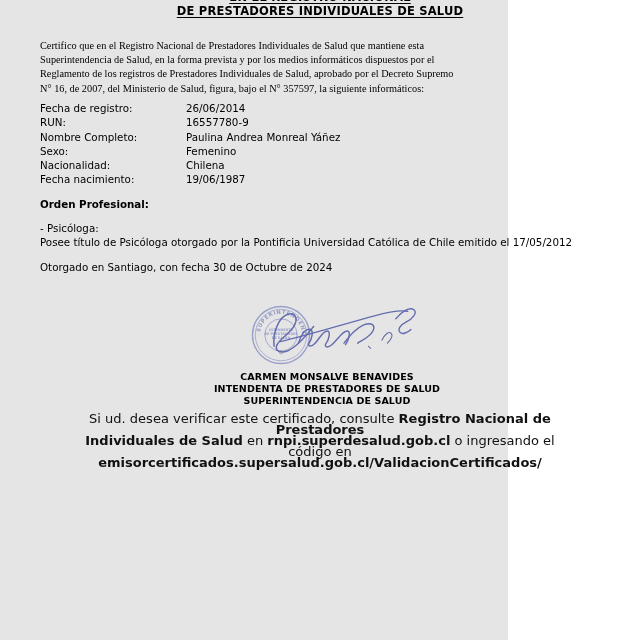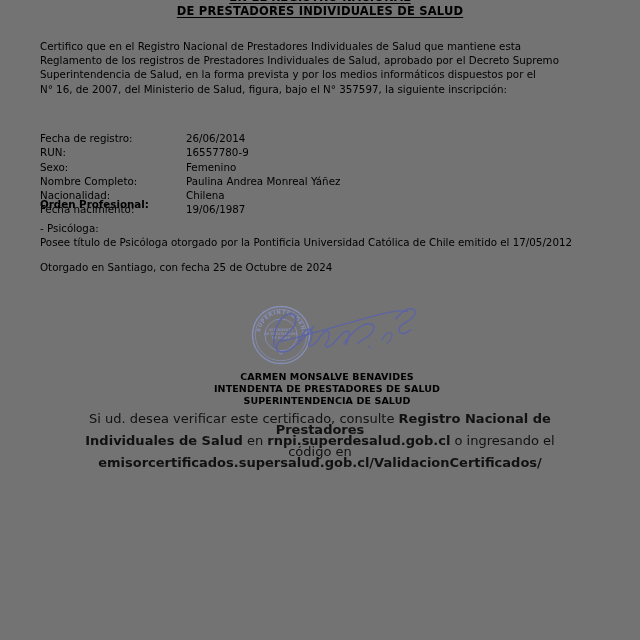--- a/index.html
+++ b/index.html
@@ -10,23 +10,23 @@
   body {
     width: 640px;
     height: 640px;
     overflow: hidden;
     font-family: "DejaVu Sans", sans-serif;
     color: #000000;
     position: relative;
   }
   .page {
     position: relative;
-    width: 640px;
+    width: 508px;
     height: 640px;
-    background: #737373;
+    background: #e5e5e5;
   }
 
   
   .doc-header {
     position: absolute;
     top: -10px;
     left: 0;
     width: 640px;
     text-align: center;
   }
@@ -43,33 +43,33 @@
   
   .intro {
     position: absolute;
     top: 39px;
     left: 40px;
     width: 560px;
     font-size: 10.3px;
     line-height: 14.2px;
     text-align: justify;
     text-justify: inter-word;
+    font-family: Liberation Serif, serif;
   }
   .intro span { display: block; }
 
   
   .fields {
     position: absolute;
     top: 101px;
     left: 40px;
     width: 430px;
     font-size: 10.3px;
     line-height: 14.3px;
     border-collapse: collapse;
-    margin-top: 30px;
   }
   .fields td { padding: 0; vertical-align: top; }
   .fields td.label { width: 146px; white-space: nowrap; }
   .fields td.value { white-space: nowrap; }
 
   
   .orden-title {
     position: absolute;
     top: 198px;
     left: 40px;
@@ -154,59 +154,59 @@
 
 <div class="page">
 
   <div class="doc-header">
     <span class="hline">EN EL REGISTRO NACIONAL</span>
     <span class="hline">DE PRESTADORES INDIVIDUALES DE SALUD</span>
   </div>
 
   <div class="intro">
     <span>Certifico que en el Registro Nacional de Prestadores Individuales de Salud que mantiene esta</span>
+    <span>Superintendencia de Salud, en la forma prevista y por los medios informáticos dispuestos por el</span>
     <span>Reglamento de los registros de Prestadores Individuales de Salud, aprobado por el Decreto Supremo</span>
-    <span>Superintendencia de Salud, en la forma prevista y por los medios informáticos dispuestos por el</span>
-    <span>N° 16, de 2007, del Ministerio de Salud, figura, bajo el N° 357597, la siguiente inscripción:</span>
+    <span>N° 16, de 2007, del Ministerio de Salud, figura, bajo el N° 357597, la siguiente informáticos:</span>
   </div>
 
   <table class="fields">
     <tbody>
       <tr>
         <td class="label">Fecha de registro:</td>
         <td class="value">26/06/2014</td>
       </tr>
       <tr>
         <td class="label">RUN:</td>
         <td class="value">16557780-9</td>
       </tr>
       <tr>
+        <td class="label">Nombre Completo:</td>
+        <td class="value">Paulina Andrea Monreal Yáñez</td>
+      </tr>
+      <tr>
         <td class="label">Sexo:</td>
         <td class="value">Femenino</td>
-      </tr>
-      <tr>
-        <td class="label">Nombre Completo:</td>
-        <td class="value">Paulina Andrea Monreal Yáñez</td>
       </tr>
       <tr>
         <td class="label">Nacionalidad:</td>
         <td class="value">Chilena</td>
       </tr>
       <tr>
         <td class="label">Fecha nacimiento:</td>
         <td class="value">19/06/1987</td>
       </tr>
     </tbody>
   </table>
 
   <div class="orden-title">Orden Profesional:</div>
   <div class="orden-item">- Psicóloga:</div>
   <div class="orden-desc">Posee título de Psicóloga otorgado por la Pontificia Universidad Católica de Chile emitido el 17/05/2012</div>
 
-  <div class="granted">Otorgado en Santiago, con fecha 25 de Octubre de 2024</div>
+  <div class="granted">Otorgado en Santiago, con fecha 30 de Octubre de 2024</div>
 
   <div class="sign-area">
 
     <svg class="stamp" viewBox="0 0 100 100">
       <g fill="none" stroke="#8b93c4" stroke-width="2.2" opacity="0.85">
         <circle cx="50" cy="50" r="46"></circle>
         <circle cx="50" cy="50" r="41.5" stroke-width="1.2"></circle>
         <circle cx="50" cy="50" r="26" stroke-width="1.4"></circle>
       </g>
       <path id="sealArc" d="M 50,50 m -34,0 a 34,34 0 1,1 68,0" fill="none" stroke="none"></path>

